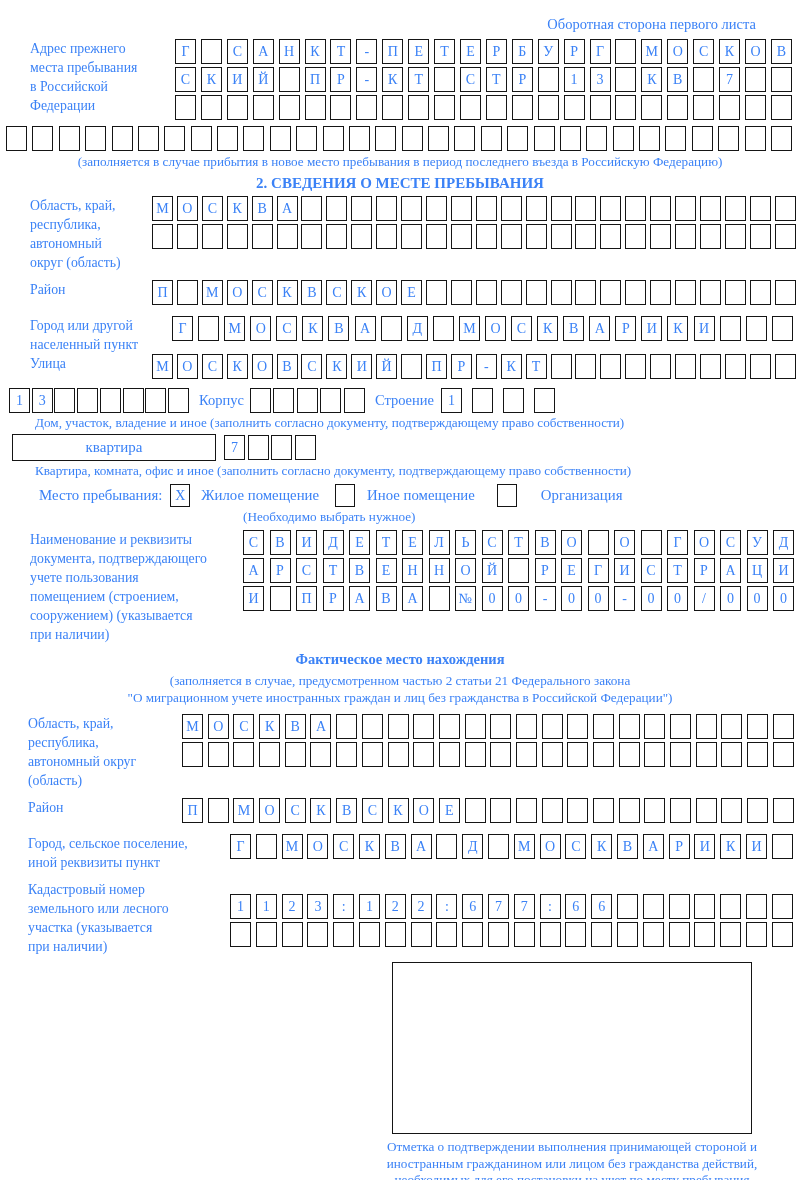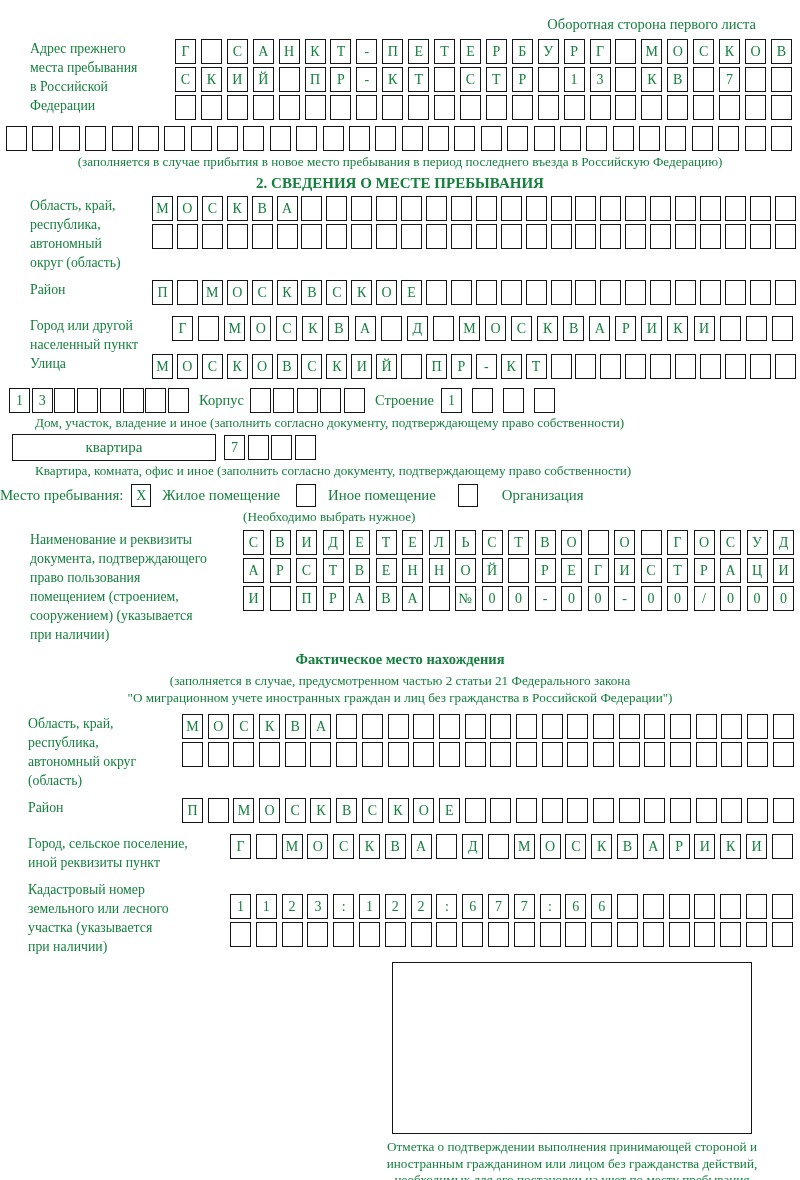--- a/index.html
+++ b/index.html
@@ -1,18 +1,18 @@
 <!DOCTYPE html>
 <html lang="ru"><head>
 <meta charset="utf-8">
 <style>
   html,body{margin:0;padding:0;background:#fff;}
   .page{
     position:relative;width:800px;height:1180px;overflow:hidden;
-    font-family:"Liberation Serif","DejaVu Serif",serif;color:#15803d;background:#fff;
+    font-family:"Liberation Serif","DejaVu Serif",serif;color:#3b82f6;background:#fff;
   }
   .header-note{padding:16px 44px 0 0;text-align:right;font-size:14.5px;}
   
   .frow{display:flex;align-items:flex-start;}
   .flabel{font-size:13.8px;line-height:19px;white-space:pre-line;box-sizing:border-box;}
   .cells-col{display:flex;flex-direction:column;}
   .cells{display:flex;justify-content:space-between;margin-bottom:3px;}
   .cell{
     box-sizing:border-box;width:21px;height:25px;border:1.6px solid #151515;
     display:inline-flex;align-items:center;justify-content:center;
@@ -39,21 +39,21 @@
   .big-box{box-sizing:border-box;border:1.6px solid #151515;height:27px;display:flex;align-items:center;justify-content:center;font-size:15px;}
   .dom-box{width:166px;margin-left:30px;}
   .kv-box{width:204px;margin-left:12px;}
   .dom-cells{width:180px;margin-left:9px;}
   .korpus-cells{width:115px;margin-left:6px;}
   .stroenie-cells{width:114px;margin-left:7px;}
   .kv-cells{width:92px;margin-left:8px;}
   .inline-label{font-size:14.5px;margin-left:10px;}
   .small-caption{font-size:13.2px;margin:2px 0 3px 35px;}
   
-  .stay-row{display:flex;align-items:center;margin-top:5px;font-size:14.8px;}
+  .stay-row{display:flex;align-items:center;margin-top:5px;margin-left:39px;font-size:14.8px;}
   .checkbox{box-sizing:border-box;width:20px;height:23px;border:1.6px solid #151515;display:inline-flex;align-items:center;justify-content:center;font-size:14px;}
   .stay-note{font-size:13.2px;margin:2px 0 4px 243px;}
   .fact-title{text-align:center;font-weight:bold;font-size:14.5px;margin:7px 0 4px;}
   .fact-note{text-align:center;font-size:13.2px;line-height:17px;}
   .kadastr-cells-col{margin-top:14px;}
   .gap8{height:8px;}
   .stamp-box{box-sizing:border-box;width:360px;height:172px;border:1.8px solid #151515;margin:6px 0 0 392px;background:#fff;}
   .stamp-caption{width:400px;margin:5px 0 0 372px;text-align:center;font-size:13.2px;line-height:16.5px;}
   .mt4{margin-top:8px;}
 </style>
@@ -393,21 +393,21 @@
     <span class="checkbox" style="margin-left:16px;"></span>
     <span style="margin-left:12px;">Иное помещение</span>
     <span class="checkbox" style="margin-left:22px;"></span>
     <span style="margin-left:24px;">Организация</span>
   </div>
   <div class="stay-note">(Необходимо выбрать нужное)</div>
 
   <div class="frow" style="margin-top:5px;">
     <div class="flabel lab-243">Наименование и реквизиты
 документа, подтверждающего
-право пользования
+учете пользования
 помещением (строением,
 сооружением) (указывается
 при наличии)</div>
     <div class="cells-col">
       <div class="cells w551">
           <span class="cell">С</span>
           <span class="cell">В</span>
           <span class="cell">И</span>
           <span class="cell">Д</span>
           <span class="cell">Е</span>

